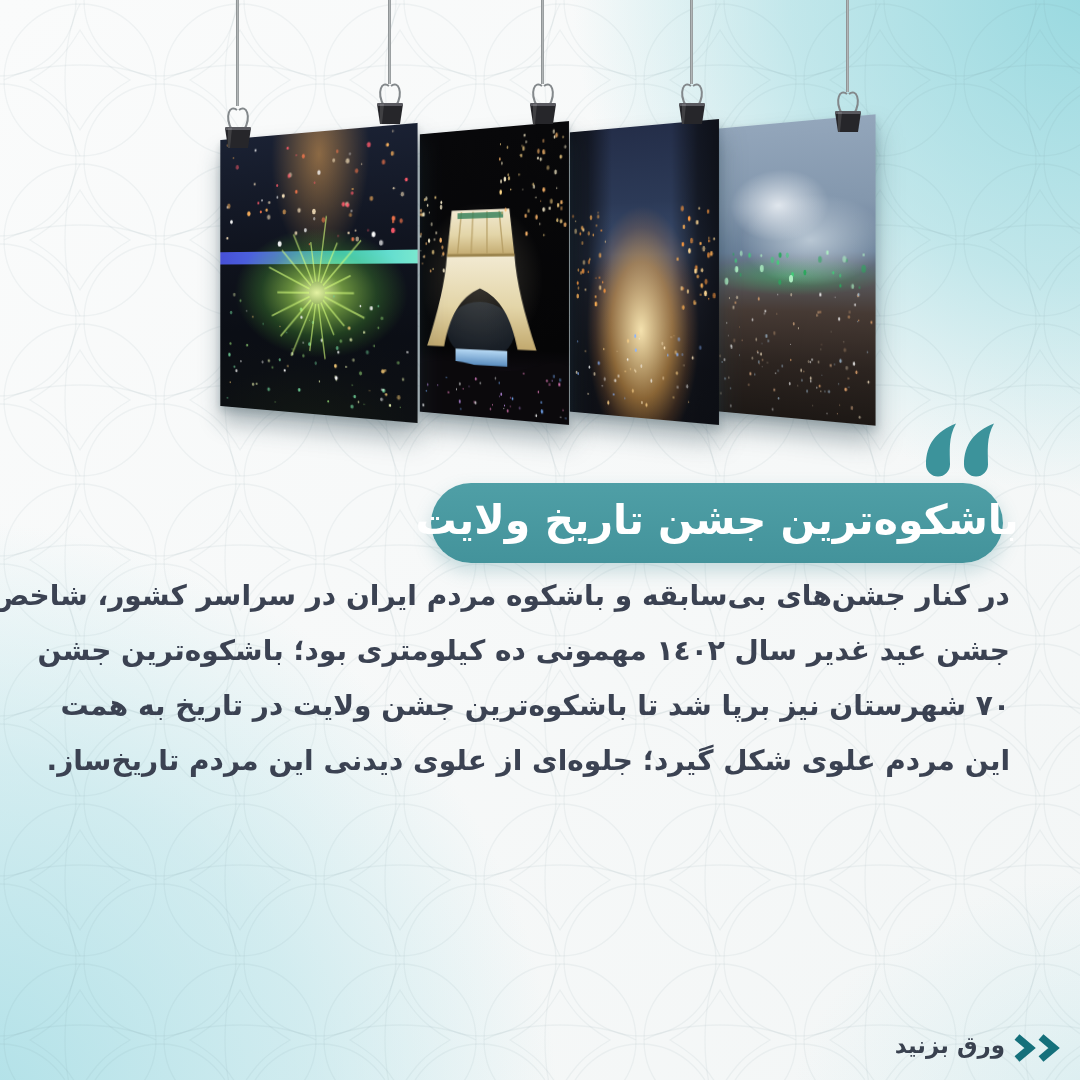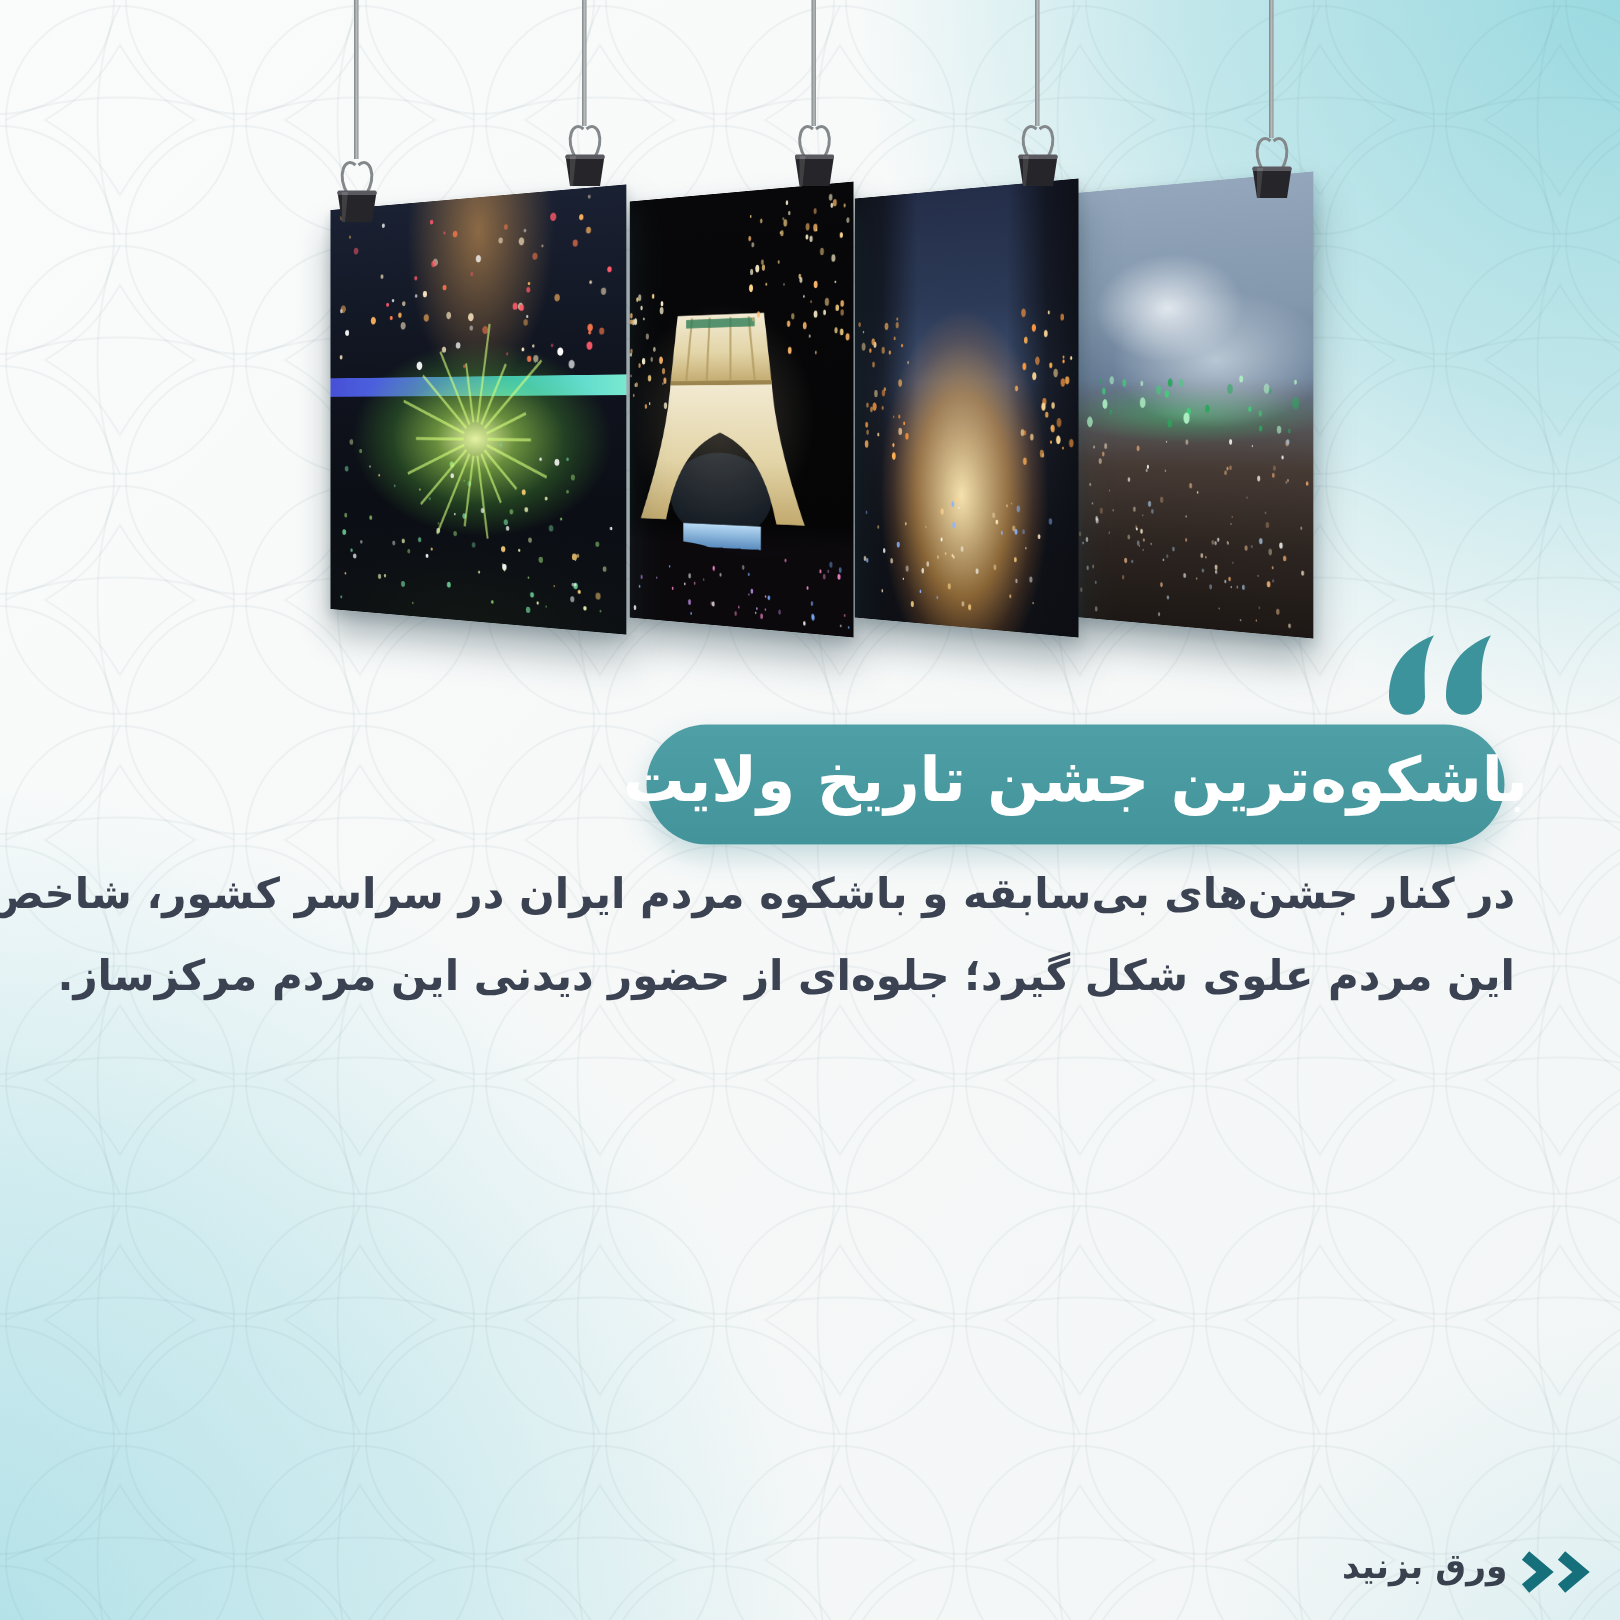--- a/index.html
+++ b/index.html
@@ -774,21 +774,23 @@
     <path fill="#3c939b" d="M0,42 C0,22 10,9 30,1 C22,15 24,29 24,42 A12,12 0 0 1 0,42 Z"></path>
     <path fill="#3c939b" d="M38,42 C38,22 48,9 68,1 C60,15 62,29 62,42 A12,12 0 0 1 38,42 Z"></path>
   </svg>
 
   <div class="title-pill" dir="rtl" lang="fa">
     <span class="title-text">باشکوه‌ترین جشن تاریخ ولایت</span>
   </div>
 
   <div class="body-text" lang="fa">
     <div class="body-line">در کنار جشن‌های بی‌سابقه و باشکوه مردم ایران در سراسر کشور، شاخص‌ترین</div>
-    <div class="body-line last">این مردم علوی شکل گیرد؛ جلوه‌ای از حضور دیدنی این مردم مرکز‌ساز.</div>
+    <div class="body-line">جشن عید غدیر سال ١٤٠٢ مهمونی ده کیلومتری بود؛ باشکوه‌ترین جشن</div>
+    <div class="body-line">٧٠ شهرستان نیز برپا شد تا باشکوه‌ترین جشن ولایت در تاریخ به همت</div>
+    <div class="body-line last">این مردم علوی شکل گیرد؛ جلوه‌ای از علوی دیدنی این مردم تاریخ‌ساز.</div>
   </div>
 
   <div class="footer" lang="fa">
     <svg width="48" height="28" viewBox="0 0 48 28" xmlns="http://www.w3.org/2000/svg">
       <g fill="none" stroke="#15707b" stroke-width="7.5">
         <path d="M3,3 L16,14 L3,25"></path>
         <path d="M27,3 L40,14 L27,25"></path>
       </g>
     </svg>
     <span class="label">ورق بزنید</span>

